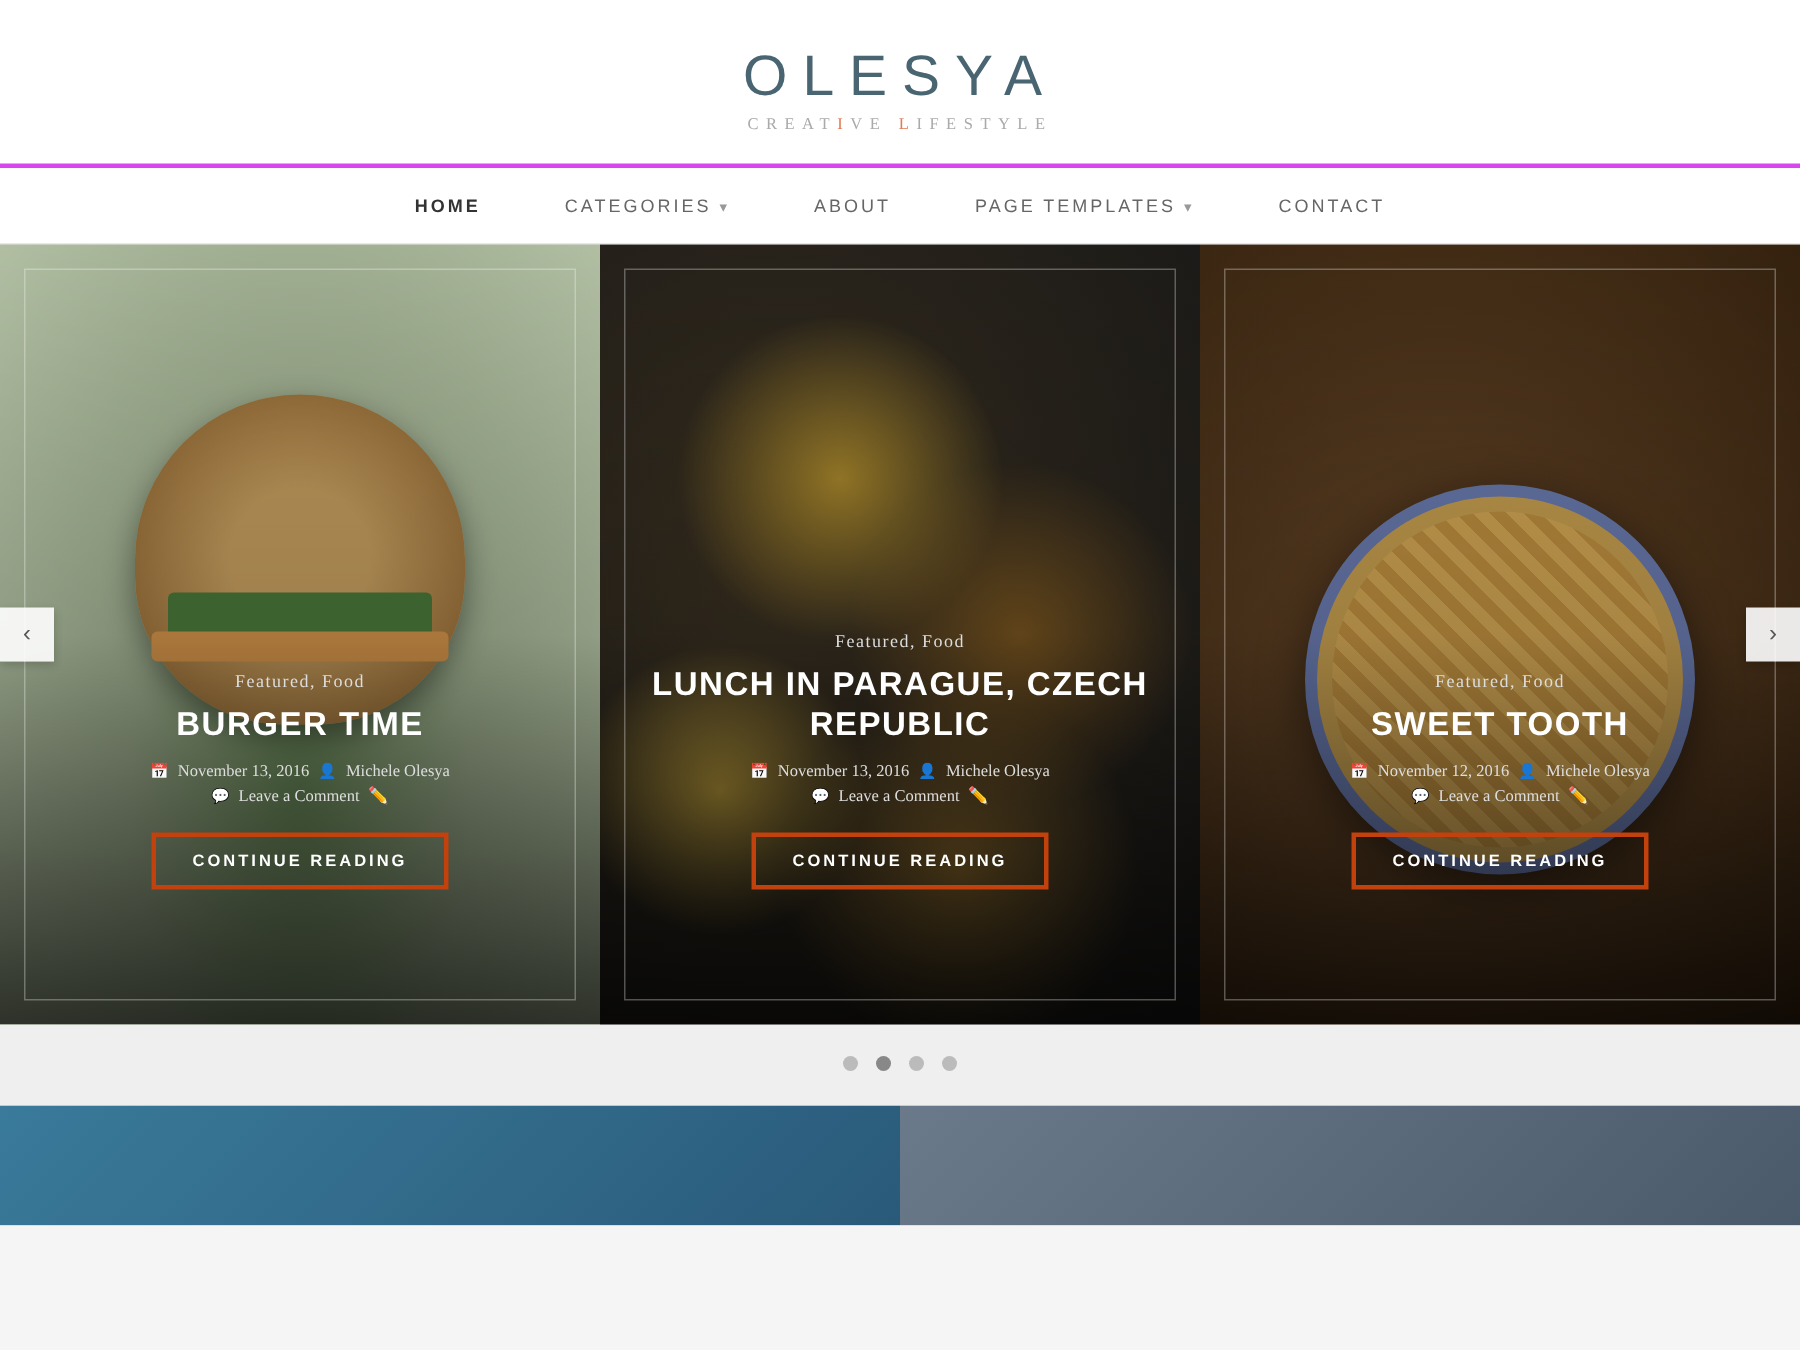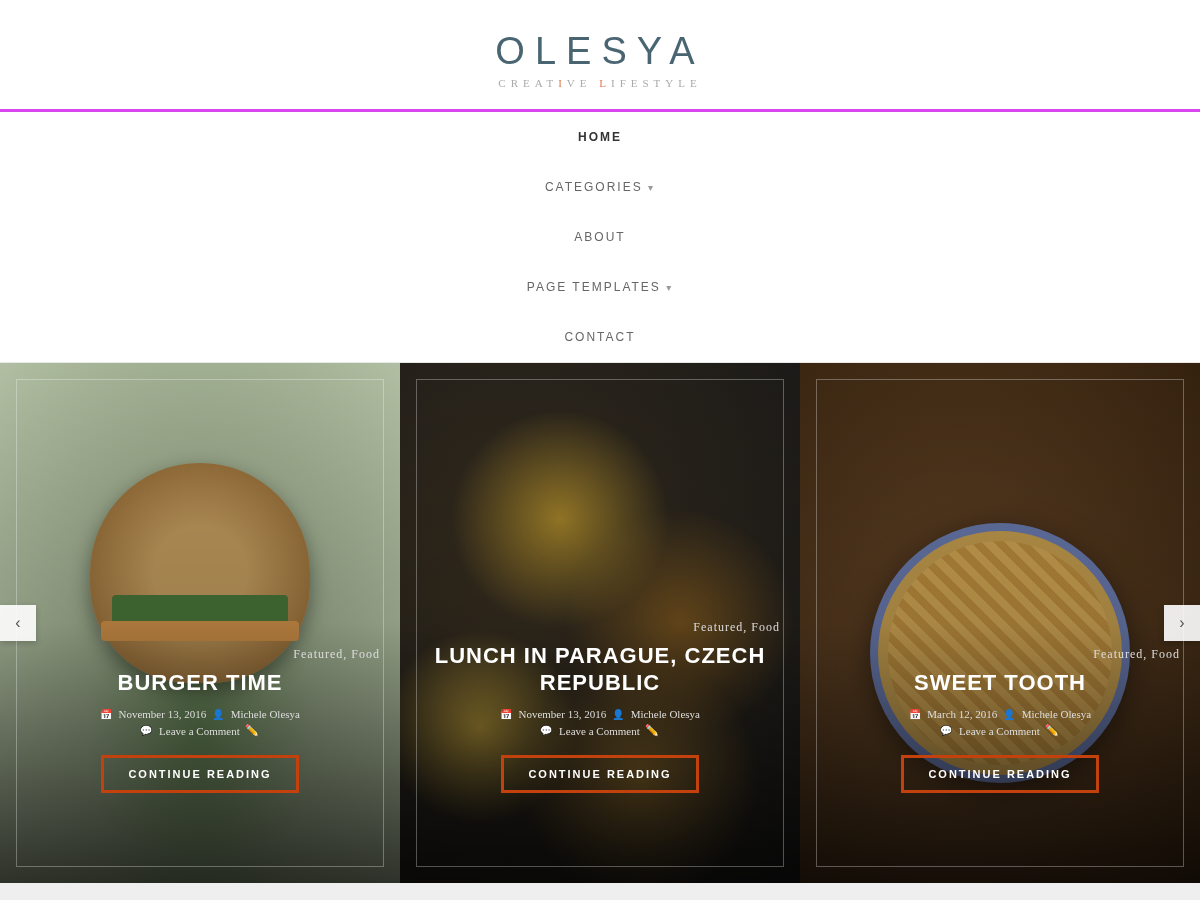--- a/index.html
+++ b/index.html
@@ -35,21 +35,20 @@
       background: #fff;
       border-bottom: 1px solid #e8e8e8;
       padding: 0;
     }
     .nav-list {
       list-style: none;
       display: flex;
       justify-content: center;
       align-items: center;
       gap: 0;
-      flex-direction: column;
     }
     .nav-list li {
       position: relative;
     }
     .nav-list li a {
       display: block;
       padding: 18px 28px;
       text-decoration: none;
       font-family: 'Arial', sans-serif;
       font-size: 12px;
@@ -199,21 +198,20 @@
       left: 0; right: 0;
       text-align: center;
       padding: 0 20px;
       color: #fff;
     }
     .card-categories {
       font-size: 12px;
       color: #ddd;
       letter-spacing: 1px;
       margin-bottom: 8px;
-      text-align: right;
     }
     .card-title {
       font-family: 'Arial Black', Arial, sans-serif;
       font-size: 22px;
       font-weight: 900;
       text-transform: uppercase;
       letter-spacing: 1px;
       margin-bottom: 12px;
       line-height: 1.2;
       text-align: center;
@@ -393,21 +391,21 @@
       <div class="slide-card">
         <div class="card-bg"></div>
         <div class="waffle-visual"></div>
         <div class="overlay"></div>
         <div class="card-border"></div>
         <div class="card-content">
           <div class="card-categories">Featured, Food</div>
           <div class="card-title">SWEET TOOTH</div>
           <div class="card-meta">
             <span class="meta-icon">📅</span>
-            <span>March 12, 2016</span>
+            <span>November 12, 2016</span>
             <span class="meta-icon">👤</span>
             <span>Michele Olesya</span>
           </div>
           <div class="card-meta">
             <span class="meta-icon">💬</span>
             <span>Leave a Comment</span>
             <span>✏️</span>
           </div>
           <button class="card-continue-btn">CONTINUE READING</button>
         </div>

